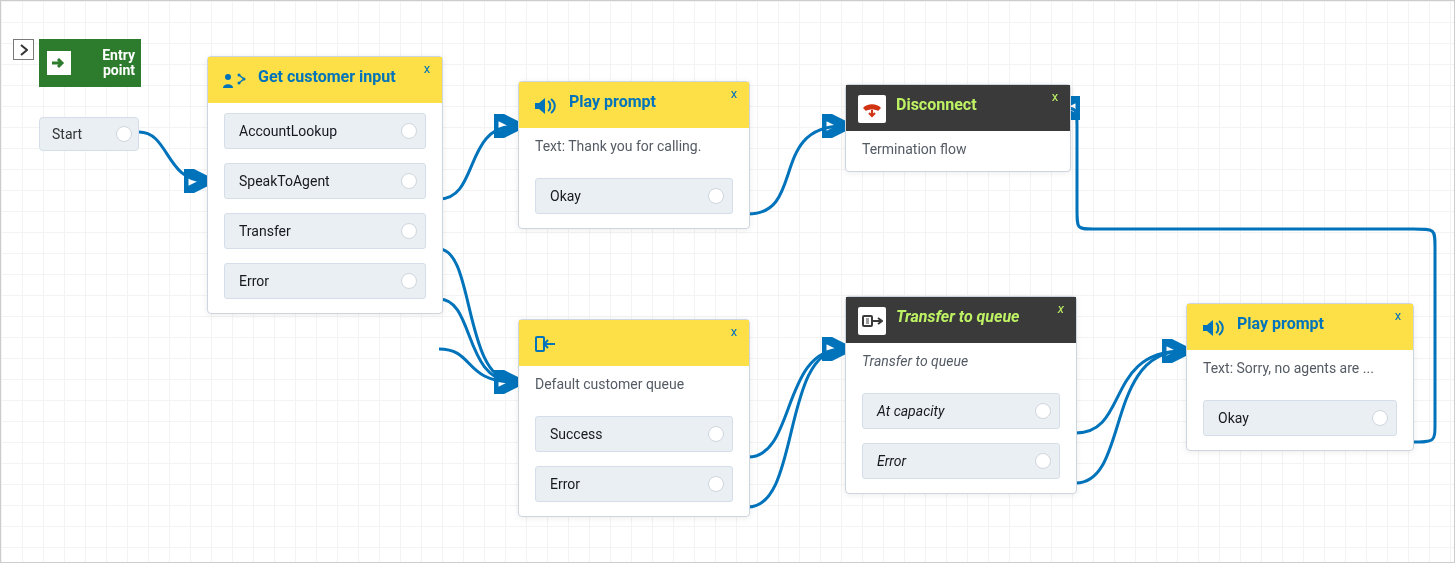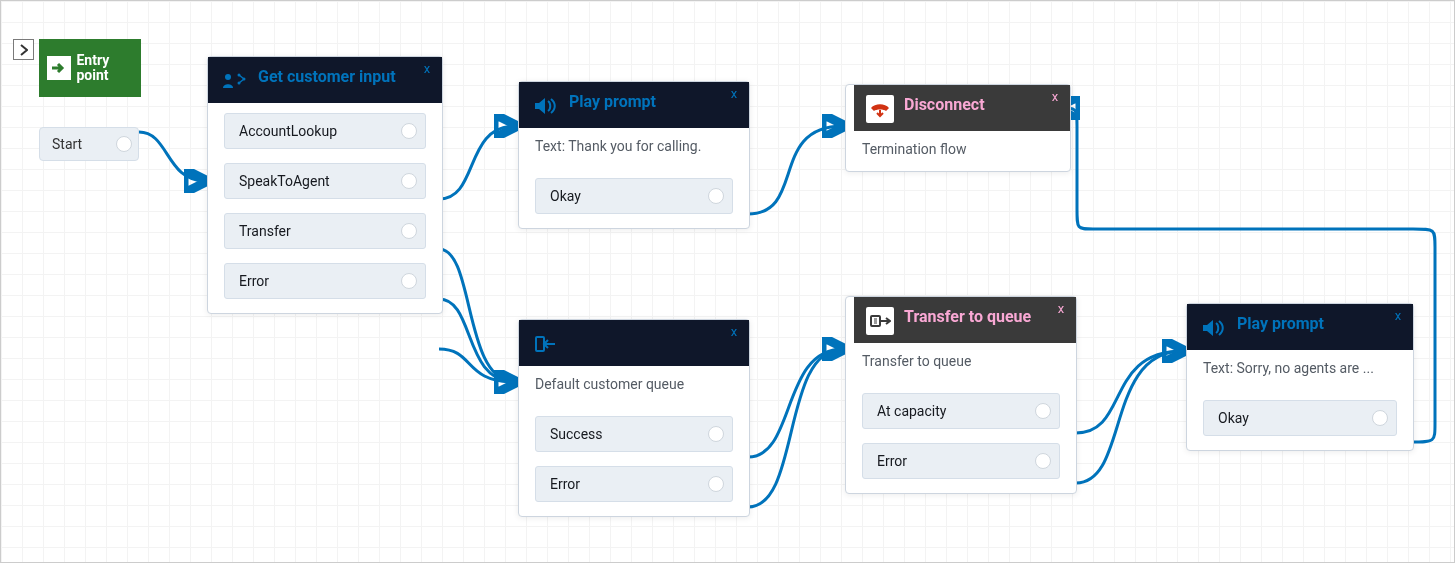--- a/index.html
+++ b/index.html
@@ -32,27 +32,28 @@
   }
   .expand-handle svg { width: 8px; height: 12px; }
   .entry-block {
     position: absolute;
     left: 38px; top: 38px;
     width: 102px;
   }
   .entry-header {
     background: #2d7c2d;
     color: #fff;
-    height: 58px;
+    height: 48px;
     display: flex;
     align-items: center;
     padding: 0 6px;
     font-weight: 700;
     font-size: 14px;
     line-height: 1.1;
+    text-align: right;
   }
   .entry-header .icon-box {
     width: 32px; height: 32px;
     display:flex; align-items:center; justify-content:center;
     margin-right:4px;
   }
   .entry-slot {
     margin-top: 30px;
     width: 100px;
     background: #eaeff4;
@@ -69,22 +70,22 @@
     border:1px solid #cdd5df;
     border-radius:4px;
     background:#fff;
     box-shadow: 0 1px 6px rgba(0,0,0,0.08);
   }
   .node-header {
     display:flex; align-items:flex-start; padding:10px 12px 8px 12px;
     position:relative;
     gap:10px;
   }
-  .node-header.light { background:#0f172a; color:#0073bb; }
-  .node-header.dark  { background:#3a3a3a; color:#f9a8d4;margin-left:8px; }
+  .node-header.light { background:#fde047; color:#0073bb; }
+  .node-header.dark  { background:#3a3a3a; color:#bef264; }
   .node-title { font-weight:700; font-size:16px; line-height:1.2; }
   .node-header .close {
     position:absolute; right:8px; top:4px;
     font-size:13px; color:inherit; cursor:pointer; font-weight:400;
     width:14px; text-align:center;
   }
   .node-sub {
     padding: 10px 16px 14px 16px;
     color:#545b64; font-size:14px;
   }
@@ -244,21 +245,21 @@
             <path d="M2 8 C6 3 16 3 20 8 L17 11 C15 9 7 9 5 11 Z" fill="#d13212"></path>
             <path d="M11 10 L11 15 M8 13 L11 16 L14 13" stroke="#d13212" stroke-width="2" fill="none"></path>
           </svg>
       </span>
       <span class="node-title">Disconnect</span>
       <span class="close">x</span>
     </div>
     <div class="node-sub">Termination flow</div>
   </div>
 
-  <div class="node" style="left:844px; top:295px; width:232px;">
+  <div class="node" style="left:844px; top:295px; width:232px;font-style:italic;">
     <div class="node-header dark">
       <span class="icon-box" style="background:#fff;border-radius:2px;">
         <svg width="22" height="18" viewBox="0 0 22 18">
             <rect x="2" y="4" width="9" height="10" rx="1" fill="none" stroke="#3a3a3a" stroke-width="2"></rect>
             <path d="M12 9 L20 9 M17 6 L21 9 L17 12" stroke="#3a3a3a" stroke-width="2" fill="none"></path>
             <path d="M5 7 h3 M5 9 h3 M5 11 h3" stroke="#3a3a3a" stroke-width="1"></path>
           </svg>
       </span>
       <span class="node-title">Transfer to queue</span>
       <span class="close">x</span>

